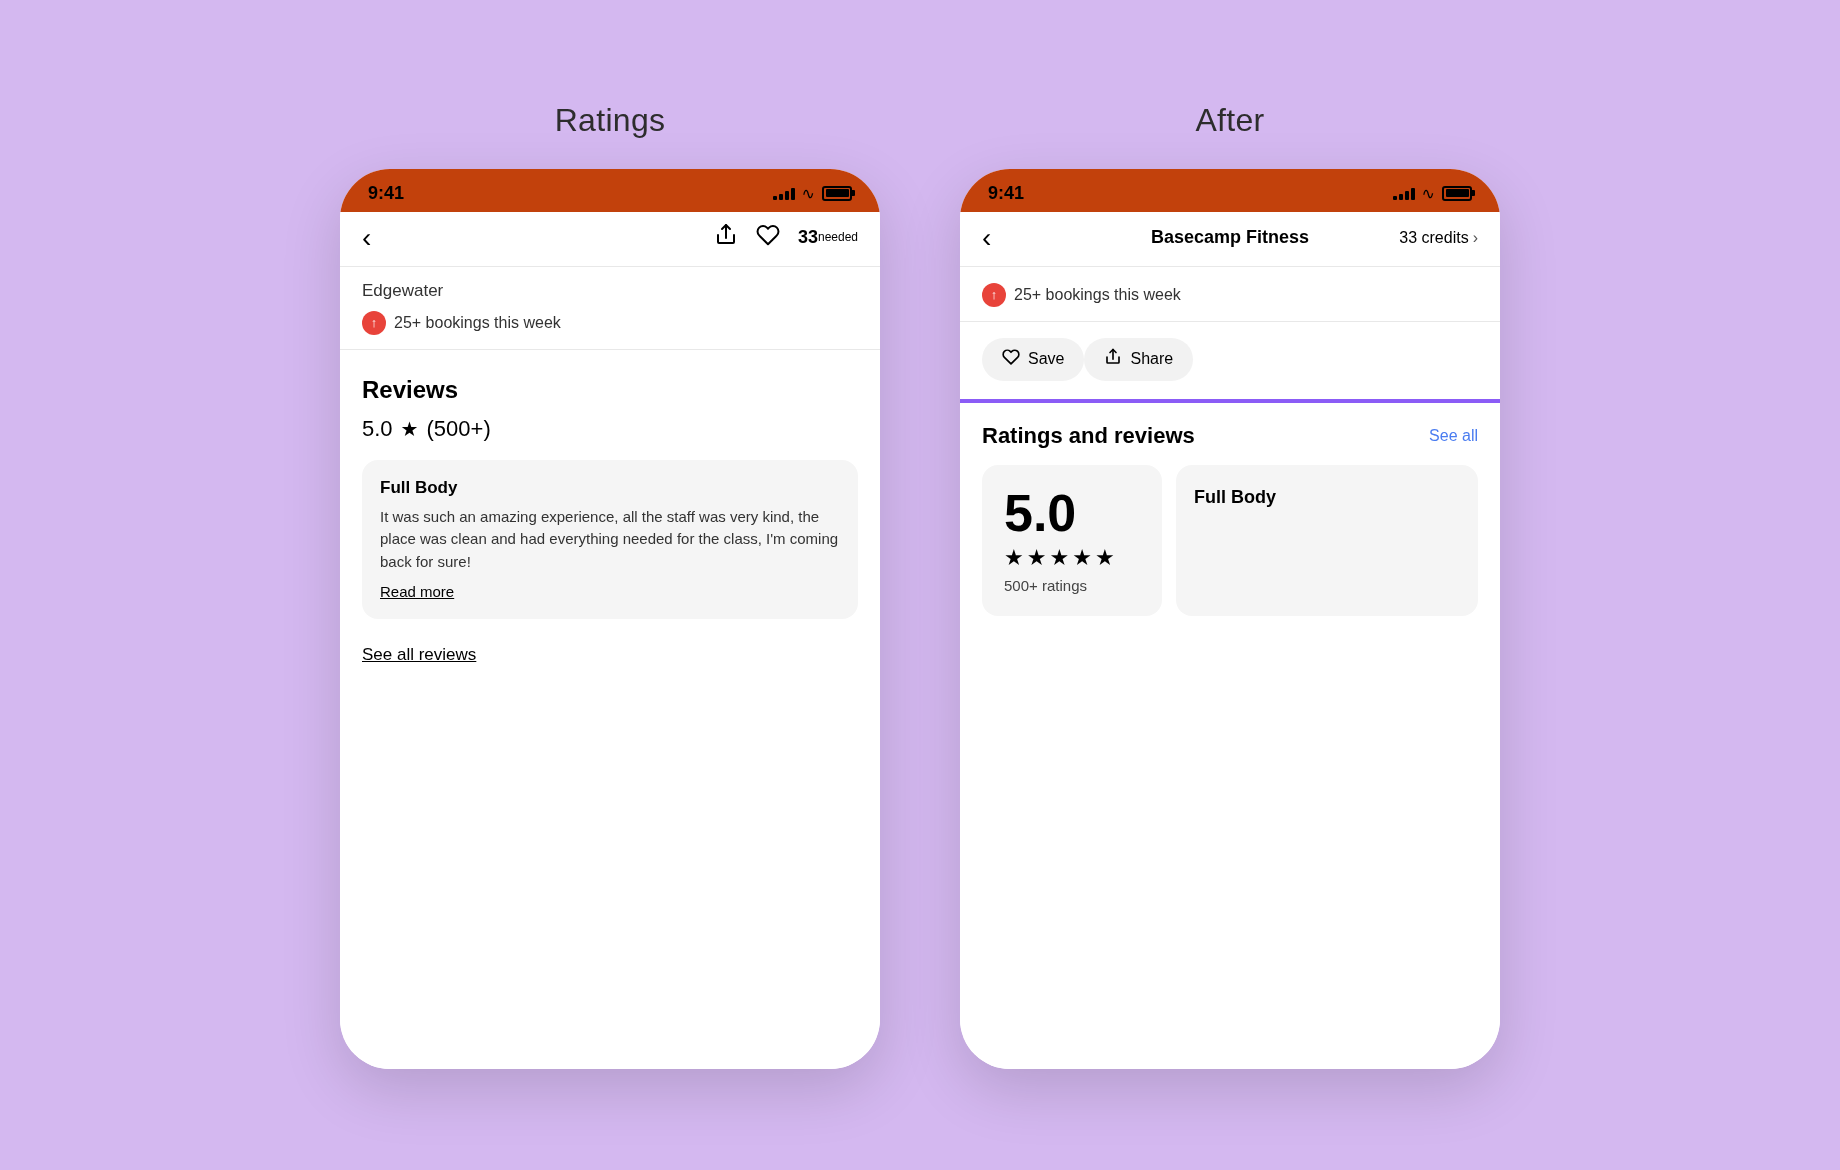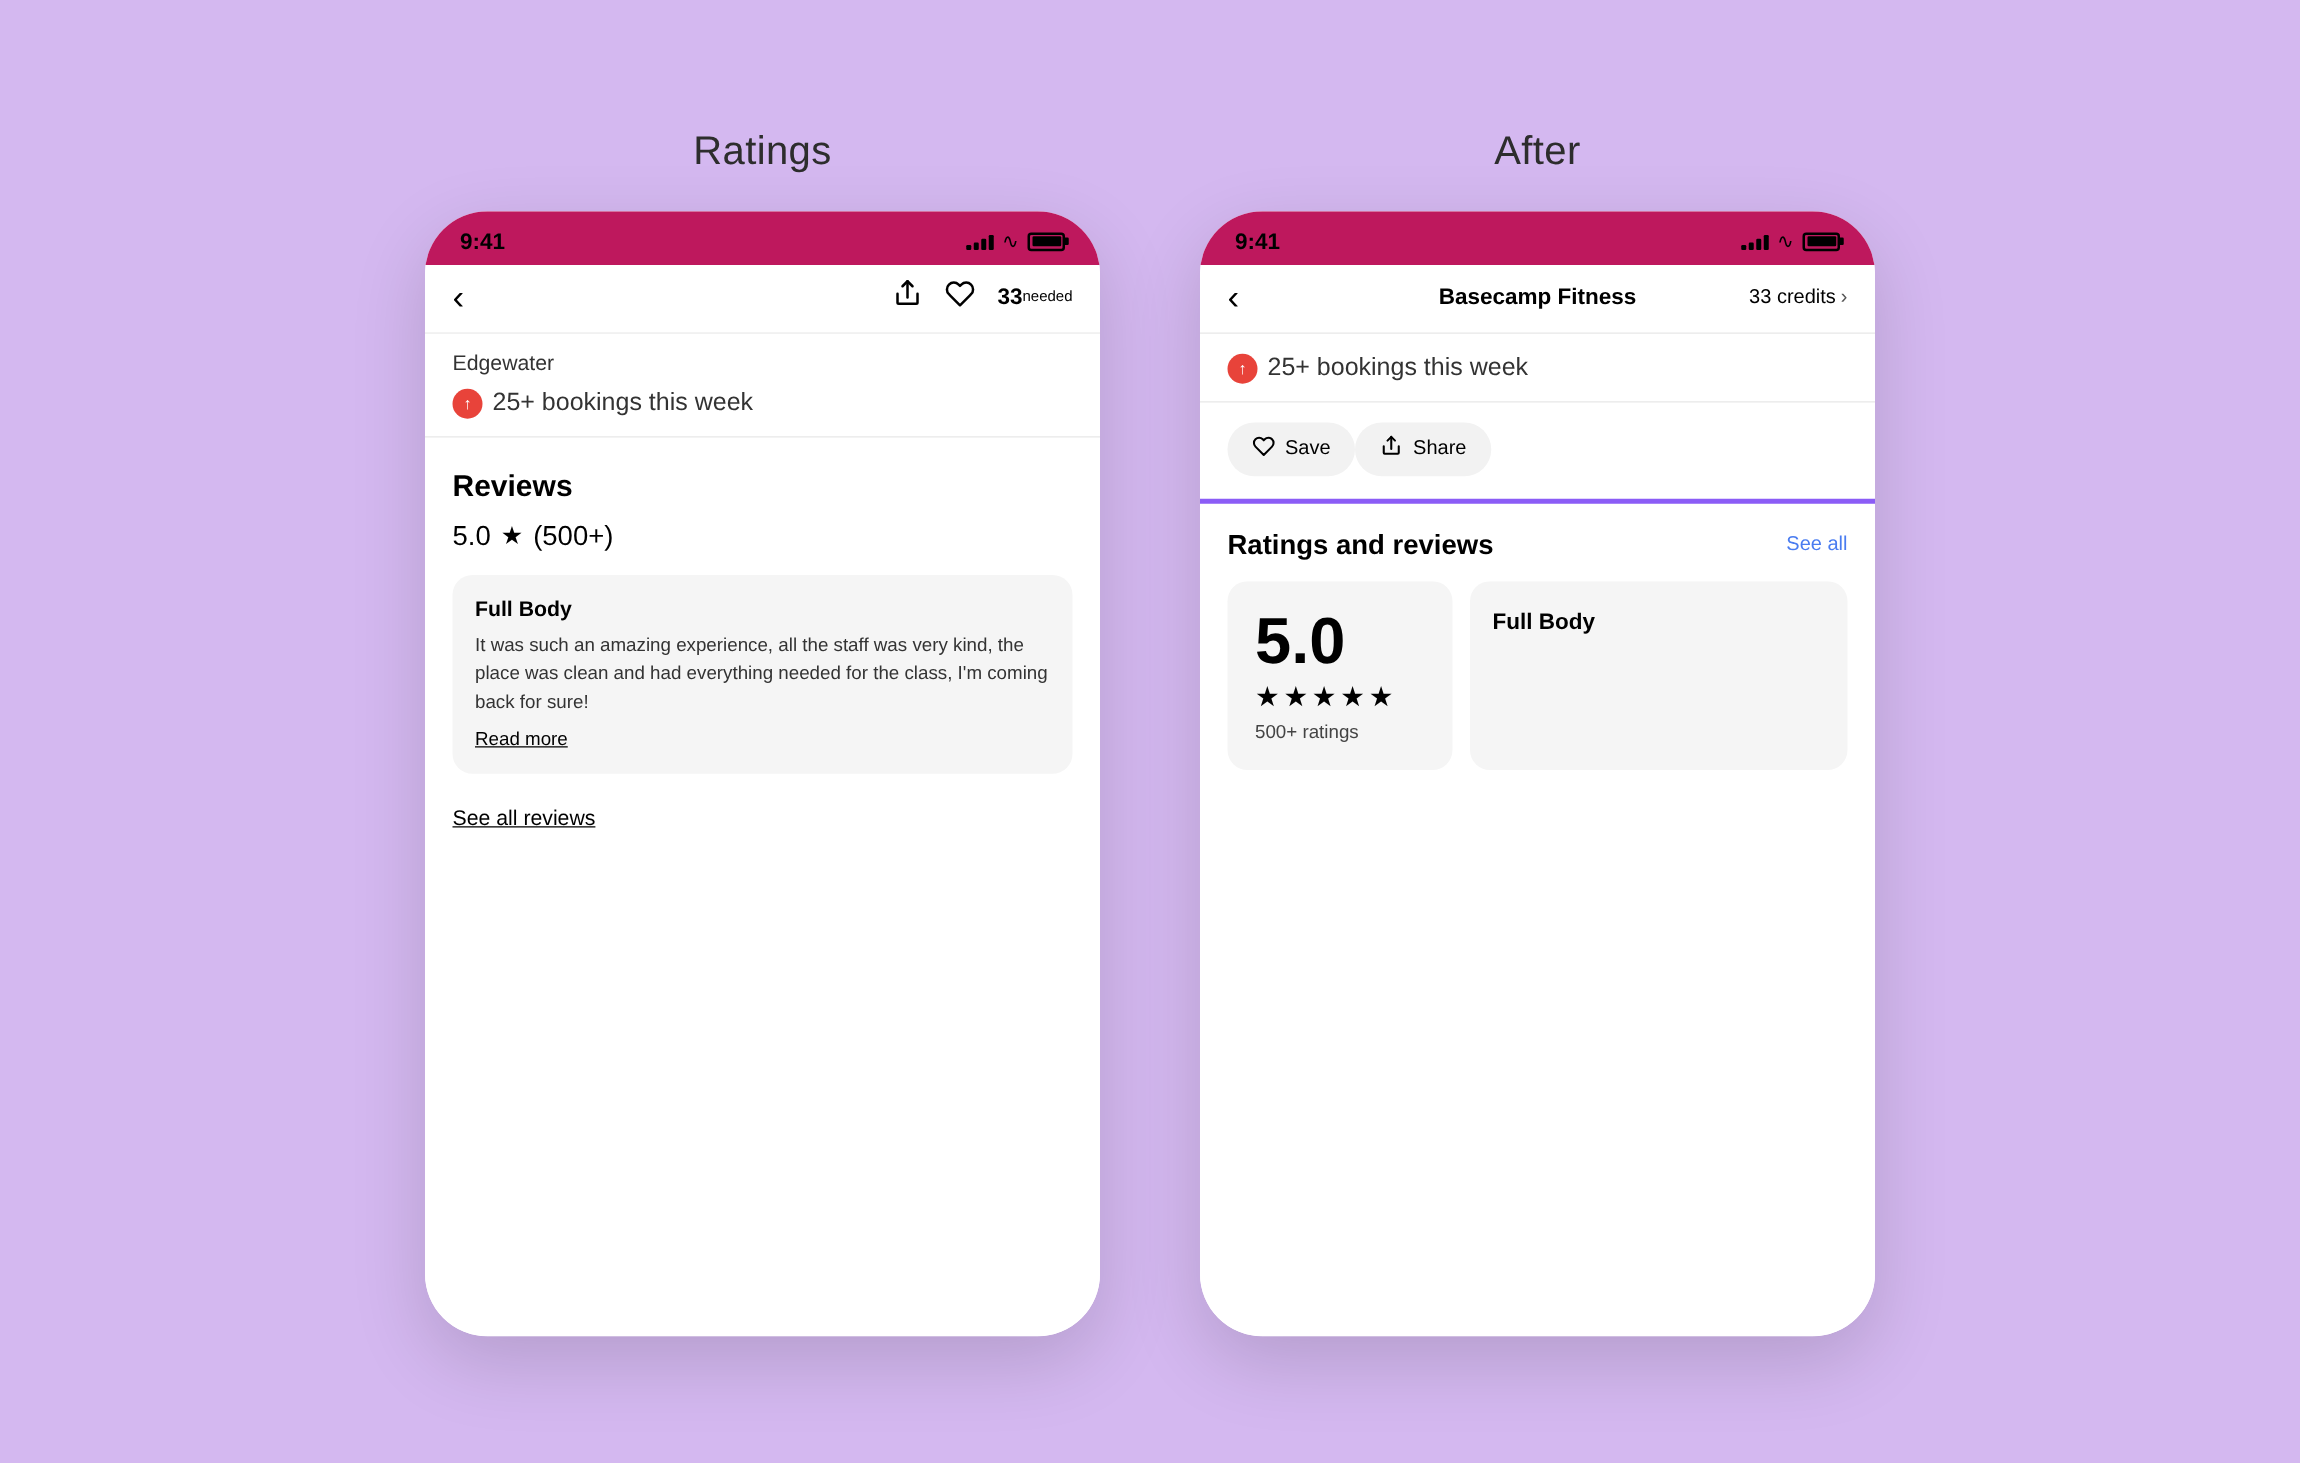--- a/index.html
+++ b/index.html
@@ -41,21 +41,21 @@
       box-shadow: 0 20px 60px rgba(0,0,0,0.15);
       position: relative;
     }
 
     
     .status-bar {
       display: flex;
       align-items: center;
       justify-content: space-between;
       padding: 14px 28px 8px 28px;
-      background: #be185d;
+      background: #c2410c;
     }
 
     .status-time {
       font-size: 18px;
       font-weight: 600;
       color: #000;
     }
 
     .status-icons {
       display: flex;
@@ -177,21 +177,21 @@
       border-radius: 50%;
       display: flex;
       align-items: center;
       justify-content: center;
       color: white;
       font-size: 13px;
       flex-shrink: 0;
     }
 
     .bookings-text {
-      font-size: 20px;
+      font-size: 16px;
       color: #333;
     }
 
     .divider {
       height: 1px;
       background: #e8e8e8;
       margin: 4px 0;
     }
 
     

